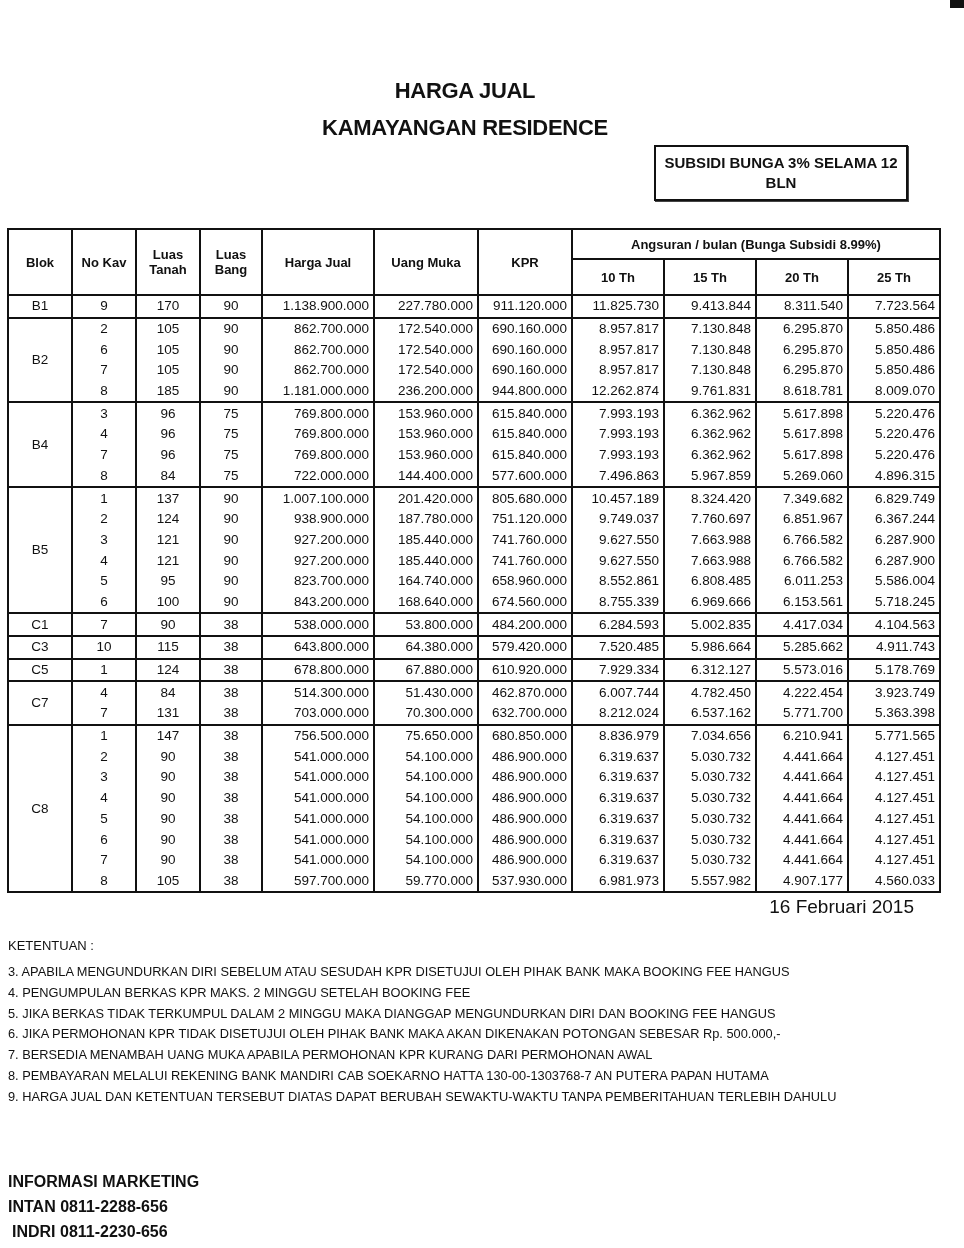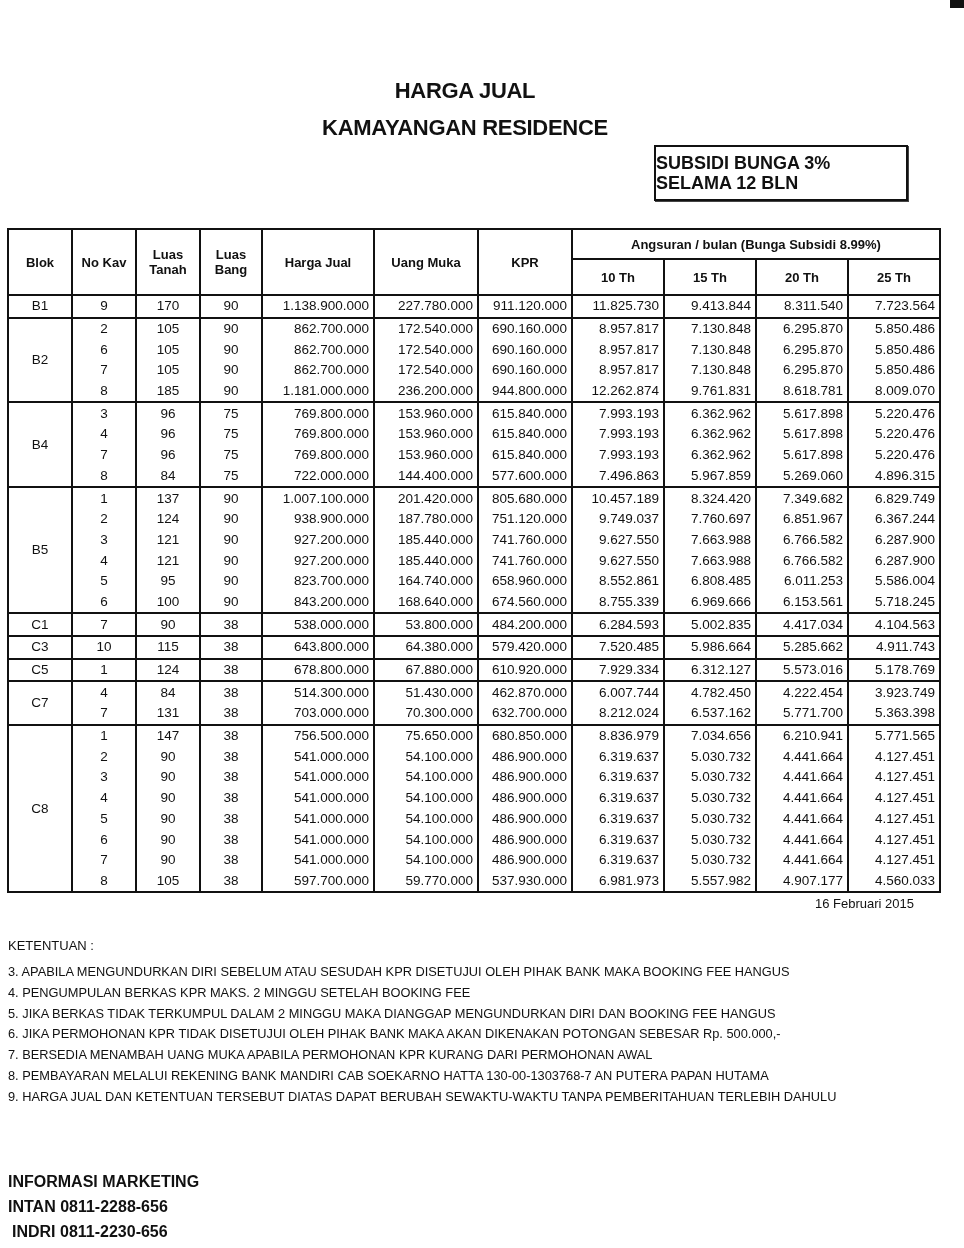--- a/index.html
+++ b/index.html
@@ -4,34 +4,34 @@
 <style>
   html, body { margin:0; padding:0; background:#ffffff; }
   body { width:964px; height:1248px; position:relative; overflow:hidden;
          font-family:"Liberation Sans", sans-serif; color:#111; }
   .corner-mark { position:absolute; right:0; top:0; width:14px; height:8px; background:#111; }
   .title { position:absolute; left:0; width:930px; text-align:center; font-weight:bold;
            font-size:22px; letter-spacing:-0.3px; }
   .title.t1 { top:78px; }
   .title.t2 { top:115px; }
   .promo-box { position:absolute; left:654px; top:145px; width:254px; height:56px;
-               border:2px solid #111; box-shadow:1px 1px 0 #444; text-align:left;
-               font-weight:bold; font-size:18px; line-height:20px; padding-top:6px; box-sizing:border-box; }
+               border:2px solid #111; box-shadow:1px 1px 0 #444; text-align:center;
+               font-weight:bold; font-size:15px; line-height:20px; padding-top:6px; box-sizing:border-box; }
   table.price { position:absolute; left:7px; top:228px; border-collapse:collapse;
                 font-size:13.5px; }
   table.price th, table.price td { border-left:2px solid #111; border-right:2px solid #111; padding:0 4px; }
   table.price th { font-weight:bold; font-size:13px; border-top:2px solid #111; border-bottom:2px solid #111; }
   table.price td { height:20.7px; line-height:20px; }
   table.price td.c { text-align:center; }
   table.price td.r { text-align:right; }
   table.price tr.gstart td { border-top:2px solid #111; }
   table.price tr.last td { border-bottom:2px solid #111; }
   .col-blok{width:54px}.col-kav{width:54px}.col-lt{width:54px}.col-lb{width:52px}
   .col-hj{width:102px}.col-um{width:94px}.col-kpr{width:84px}.col-a{width:82px}
-  .date { position:absolute; right:50px; top:896px; font-size:13px; }
+  .date { position:absolute; right:50px; top:896px; font-size:19px; }
   .terms-title { position:absolute; left:8px; top:938px; font-size:13px; }
   .terms { position:absolute; left:8px; top:962px; margin:0; padding:0; list-style:none; font-size:12.8px; }
   .terms li { height:20.8px; line-height:20.8px; white-space:nowrap; }
   .mkt { position:absolute; left:8px; font-weight:bold; font-size:16px; }
   .mkt.m0 { top:1173px; } .mkt.m1 { top:1198px; } .mkt.m2 { top:1223px; left:12px; }
 </style>
 </head>
 <body>
 
 <div class="corner-mark"></div>

